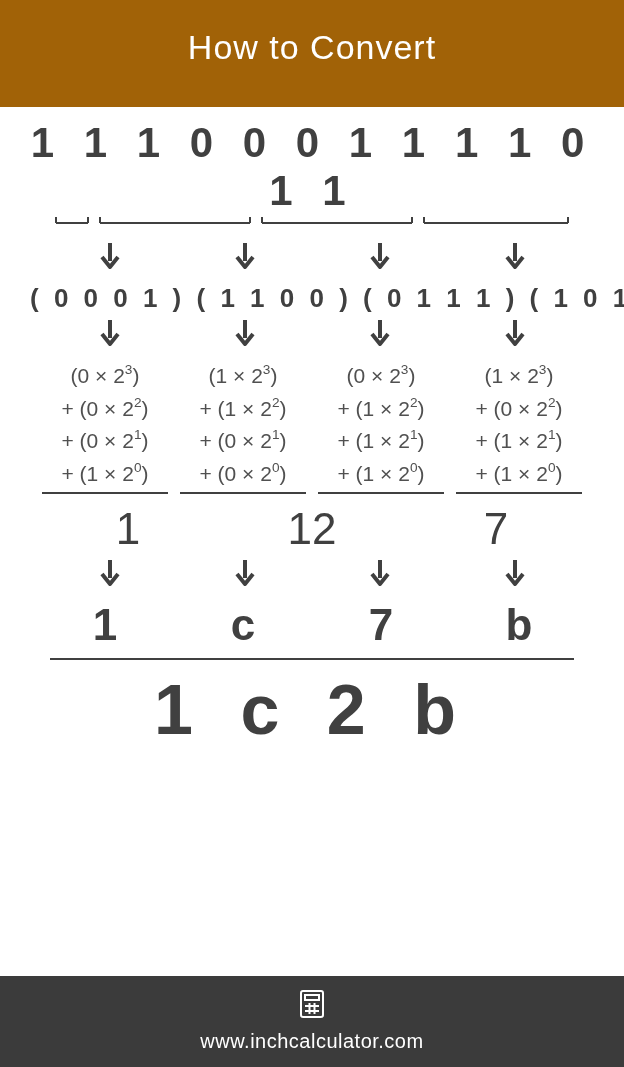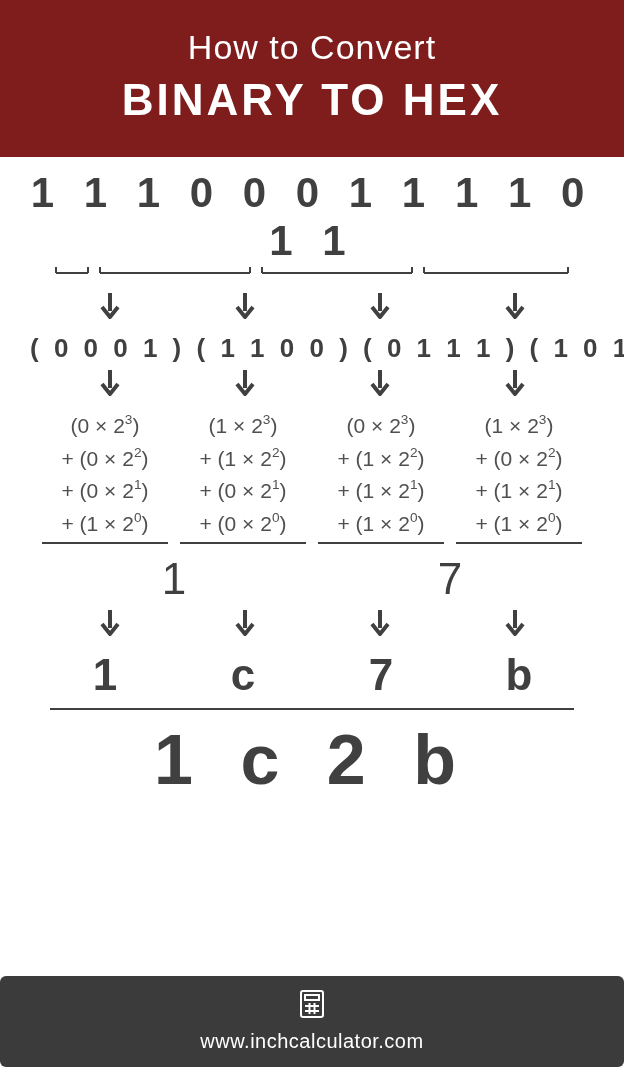--- a/index.html
+++ b/index.html
@@ -5,21 +5,21 @@
   * { margin: 0; padding: 0; box-sizing: border-box; }
   body {
     width: 624px;
     height: 1067px;
     background: #fff;
     font-family: Arial, Helvetica, sans-serif;
     color: #404040;
     overflow: hidden;
   }
   .header {
-    background: #7f1d1d;
+    background: #a16207;
     color: #fff;
     text-align: center;
     padding: 28px 26px 32px;
   }
   .header-line1 {
     font-size: 34px;
     font-weight: 300;
     letter-spacing: 1px;
     margin-bottom: 8px;
   }
@@ -140,36 +140,34 @@
   }
   .footer {
     position: absolute;
     bottom: 0;
     left: 0;
     right: 0;
     background: #3b3b3b;
     color: #fff;
     text-align: center;
     padding: 12px 0 14px;
-    border-radius: 6px;
   }
   .footer-icon {
     margin-bottom: 6px;
   }
   .footer-url {
     font-size: 20px;
     letter-spacing: 0.5px;
   }
 </style>
 </head>
 <body>
 
 <div class="header">
   <div class="header-line1">How to Convert</div>
-  <div class="header-line2">BINARY TO HEX</div>
 </div>
 
 <div class="content">
 
   <div class="binary-string">1 1 1 0 0 0 1 1 1 1 0 1 1</div>
 
   <div class="brackets-row">
     <svg width="520" height="22" viewBox="0 0 520 22">
       <g stroke="#404040" stroke-width="2" fill="none">
 
@@ -250,20 +248,21 @@
 
   <div class="underline-row">
     <div class="uline"></div>
       <div class="uline"></div>
       <div class="uline"></div>
       <div class="uline"></div>
   </div>
 
   <div class="decimals-row">
     <div class="cell">1</div>
+    <div class="cell">12</div>
     <div class="cell">7</div>
   </div>
 
   <div class="arrow-row2">
     <svg class="arrow" viewBox="0 0 22 30">
         <path d="M11 0v18M3 14l8 10 8-10" stroke="#404040" stroke-width="4" fill="none" stroke-linejoin="round"></path>
       </svg>
     <svg class="arrow" viewBox="0 0 22 30">
         <path d="M11 0v18M3 14l8 10 8-10" stroke="#404040" stroke-width="4" fill="none" stroke-linejoin="round"></path>
       </svg>

